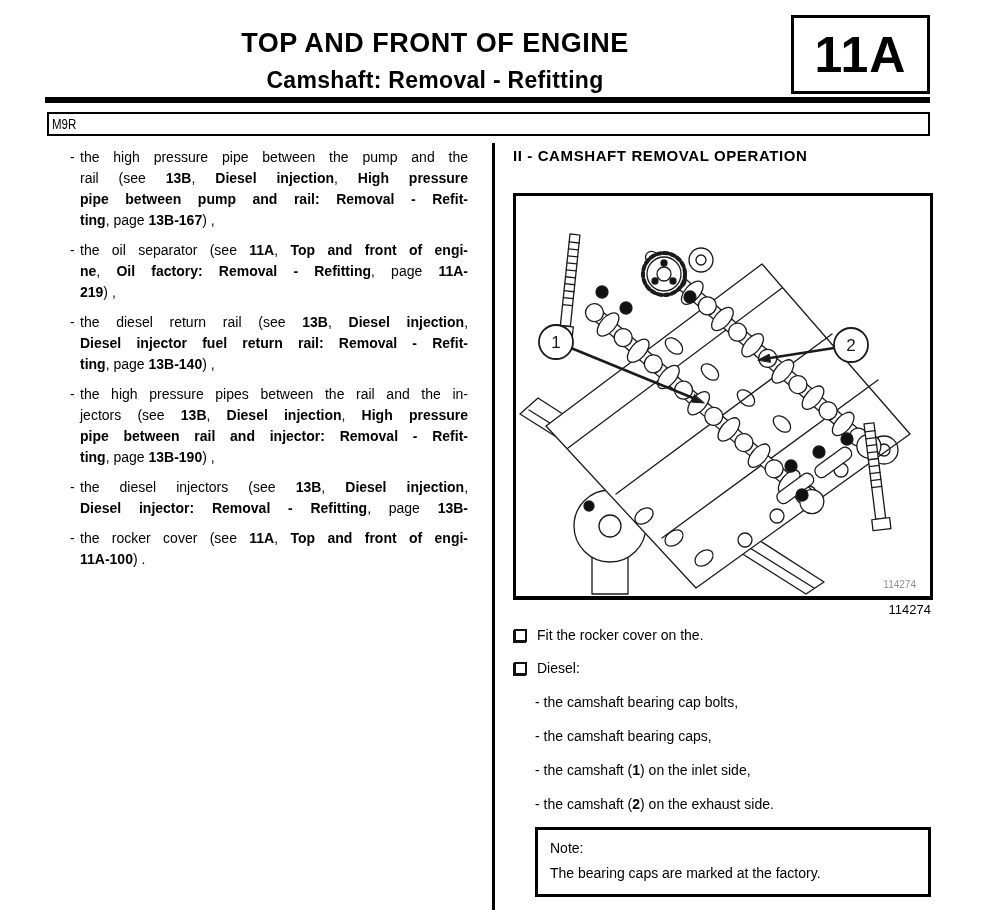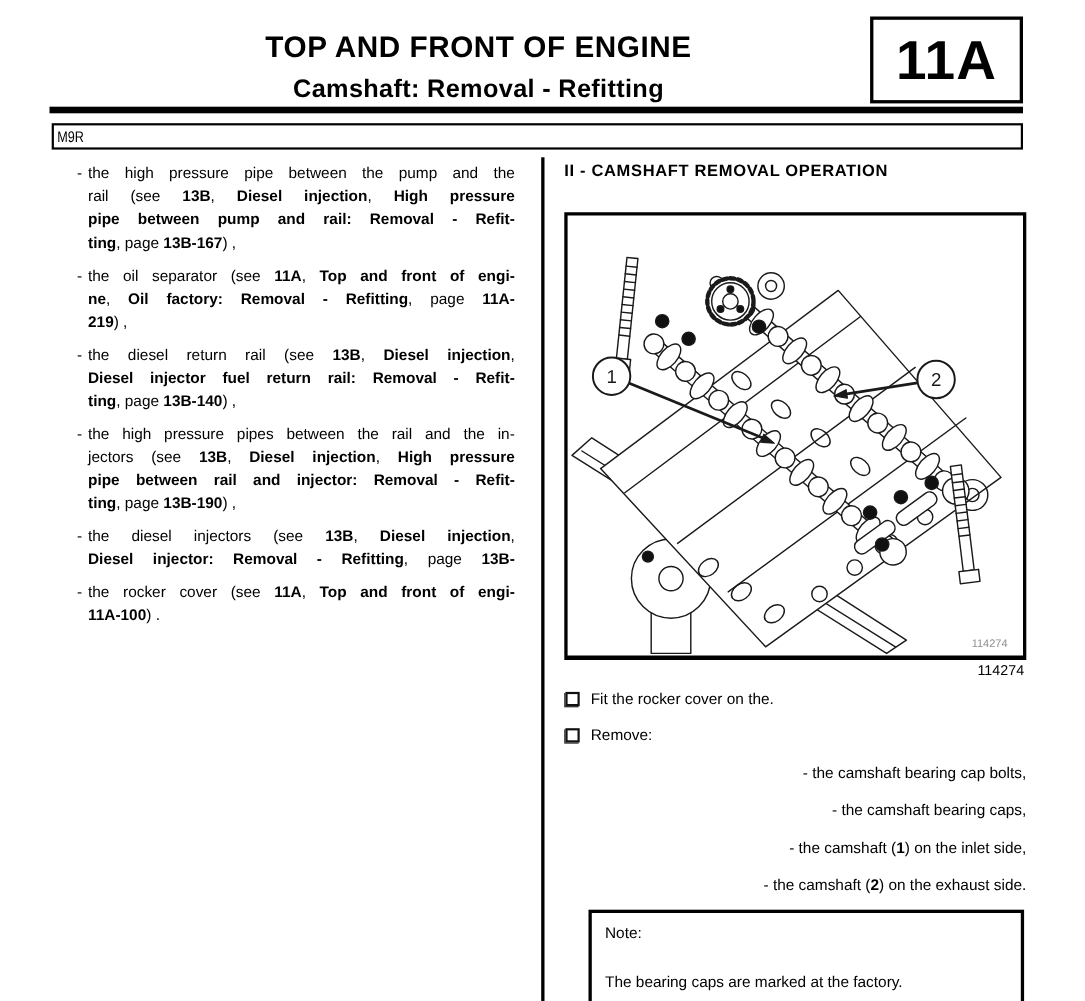--- a/index.html
+++ b/index.html
@@ -44,26 +44,26 @@
   .figure-number{
     position:absolute;left:513px;top:602px;width:418px;text-align:right;font-size:13px;
   }
   .checklist{position:absolute;left:513px;top:625px;width:420px;font-size:14px;line-height:21px;}
   .check-item{margin-bottom:12px;display:flex;align-items:flex-start;}
   .checkbox{
     flex:0 0 auto;width:9px;height:9px;border:2px solid #111;box-shadow:-1px 1px 0 #111;
     margin:4px 10px 0 1px;background:#fff;
   }
   .sub-list{margin:13px 0 0 22px;}
-  .sub-item{margin-bottom:13px;text-align:right;}
+  .sub-item{margin-bottom:13px;}
   .note-box{
     position:absolute;left:535px;top:827px;width:396px;box-sizing:border-box;
     border:3px solid #000;padding:8px 12px 10px 12px;font-size:14px;line-height:21px;background:#fff;
   }
-  .note-label{margin-bottom:23px;}
+  .note-label{margin-bottom:4px;}
 </style>
 </head>
 <body>
 
 <div class="title-wrap">
   <div class="title1">TOP AND FRONT OF ENGINE</div>
   <div class="title2">Camshaft: Removal - Refitting</div>
 </div>
 <div class="chapter-box">
   <span>11A</span>
@@ -274,21 +274,21 @@
 
 <div class="figure-number">114274</div>
 
 <div class="checklist">
     <div class="check-item">
       <span class="checkbox"></span>
       <span>Fit the rocker cover on the.</span>
     </div>
     <div class="check-item">
       <span class="checkbox"></span>
-      <span>Remove:</span>
+      <span>Diesel:</span>
     </div>
     <div class="sub-list">
       <div class="sub-item">- <span>the camshaft bearing cap bolts,</span></div>
       <div class="sub-item">- <span>the camshaft bearing caps,</span></div>
       <div class="sub-item">- <span>the camshaft (</span><b>1</b><span>) on the inlet side,</span></div>
       <div class="sub-item">- <span>the camshaft (</span><b>2</b><span>) on the exhaust side.</span></div>
     </div>
   </div>
 
 <div class="note-box">

